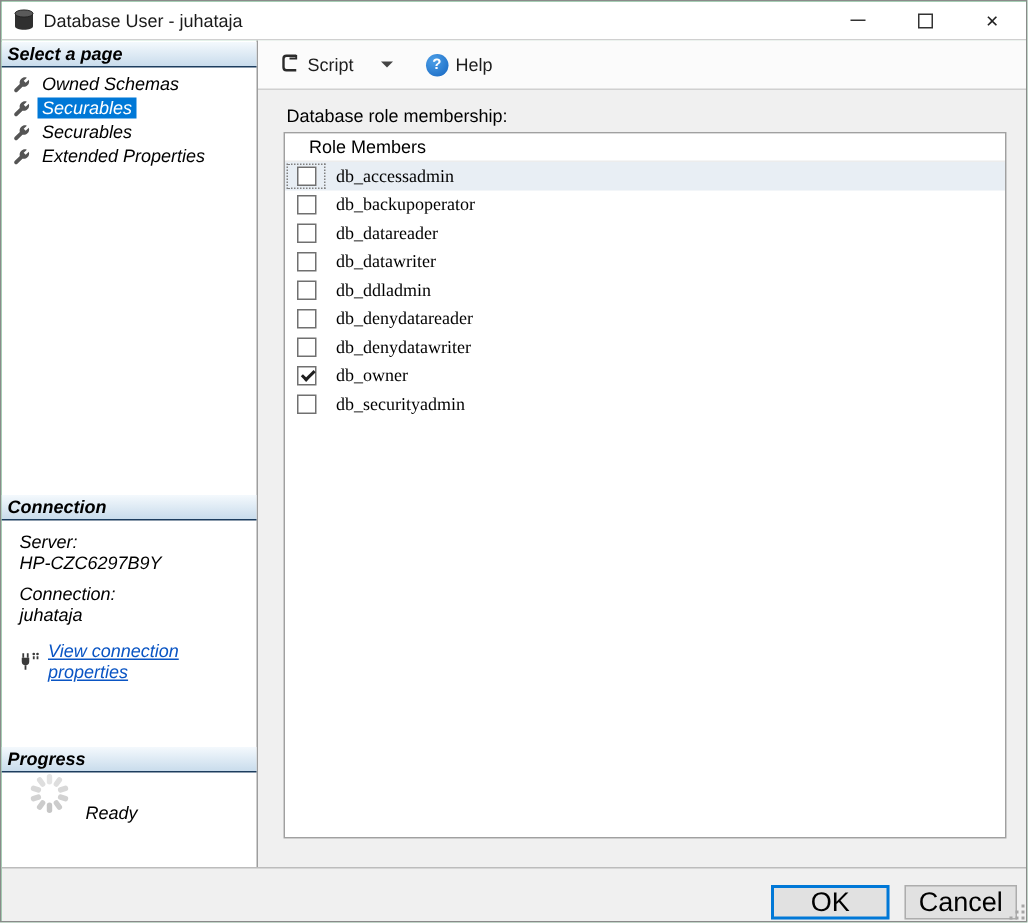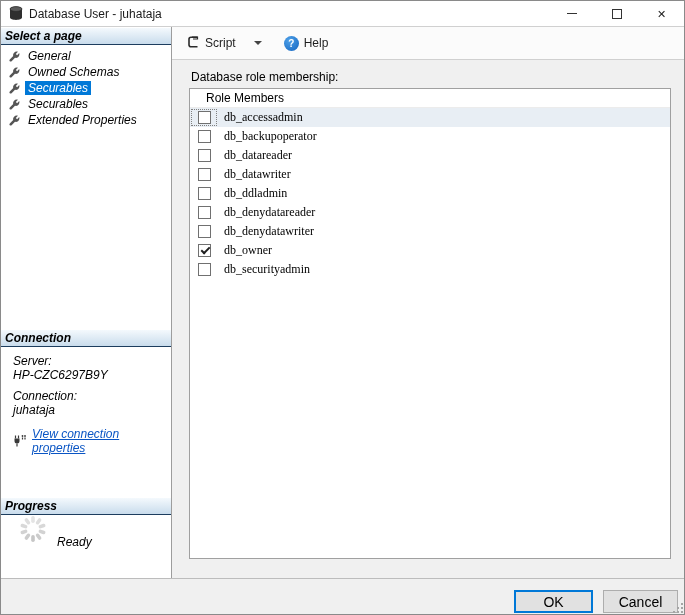--- a/index.html
+++ b/index.html
@@ -100,21 +100,21 @@
   }
   .role-name { margin-left:6px; white-space:nowrap; }
 
   
   .footer {
     position:absolute; left:0; top:577px; width:685px; height:38px;
     background:#f0f0f0; border-top:1px solid #bcbcbc;
   }
   .btn {
     position:absolute; top:11px; height:23px; background:#e1e1e1;
-    display:flex; align-items:center; justify-content:center; font-size:14px;
+    display:flex; align-items:center; justify-content:center; font-size:18px;
   }
   .btn-ok { left:513px; width:79px; border:2px solid #0078d7; }
   .btn-cancel { left:602px; width:75px; border:1px solid #adadad; }
   .grip { position:absolute; right:2px; bottom:2px; }
 </style>
 </head>
 <body>
 
 <div class="window">
 
@@ -139,28 +139,20 @@
         </div>
     </div>
   </div>
 
   <div class="body-area">
 
     <div class="sidebar">
       <div class="panel-header sp-header">Select a page</div>
 
       <div class="page-list">
-        <div class="page-item">
-          <span class="wrench">
-              <svg width="12" height="12" viewBox="0 0 12 12">
-                <path d="M11.2 3.1c.5 1.3.2 2.8-.9 3.8-.9.9-2.2 1.2-3.3.9l-3.4 3.4c-.5.5-1.3.5-1.8 0s-.5-1.3 0-1.8L5.2 6C4.9 4.9 5.2 3.6 6.1 2.7c1-1.1 2.5-1.4 3.8-.9L7.8 3.9l1.3 1.3 2.1-2.1z" fill="#555"></path>
-              </svg>
-            </span>
-          <span class="page-label">General</span>
-        </div>
         <div class="page-item">
           <span class="wrench">
               <svg width="12" height="12" viewBox="0 0 12 12">
                 <path d="M11.2 3.1c.5 1.3.2 2.8-.9 3.8-.9.9-2.2 1.2-3.3.9l-3.4 3.4c-.5.5-1.3.5-1.8 0s-.5-1.3 0-1.8L5.2 6C4.9 4.9 5.2 3.6 6.1 2.7c1-1.1 2.5-1.4 3.8-.9L7.8 3.9l1.3 1.3 2.1-2.1z" fill="#555"></path>
               </svg>
             </span>
           <span class="page-label">Owned Schemas</span>
         </div>
         <div class="page-item selected">
           <span class="wrench">

